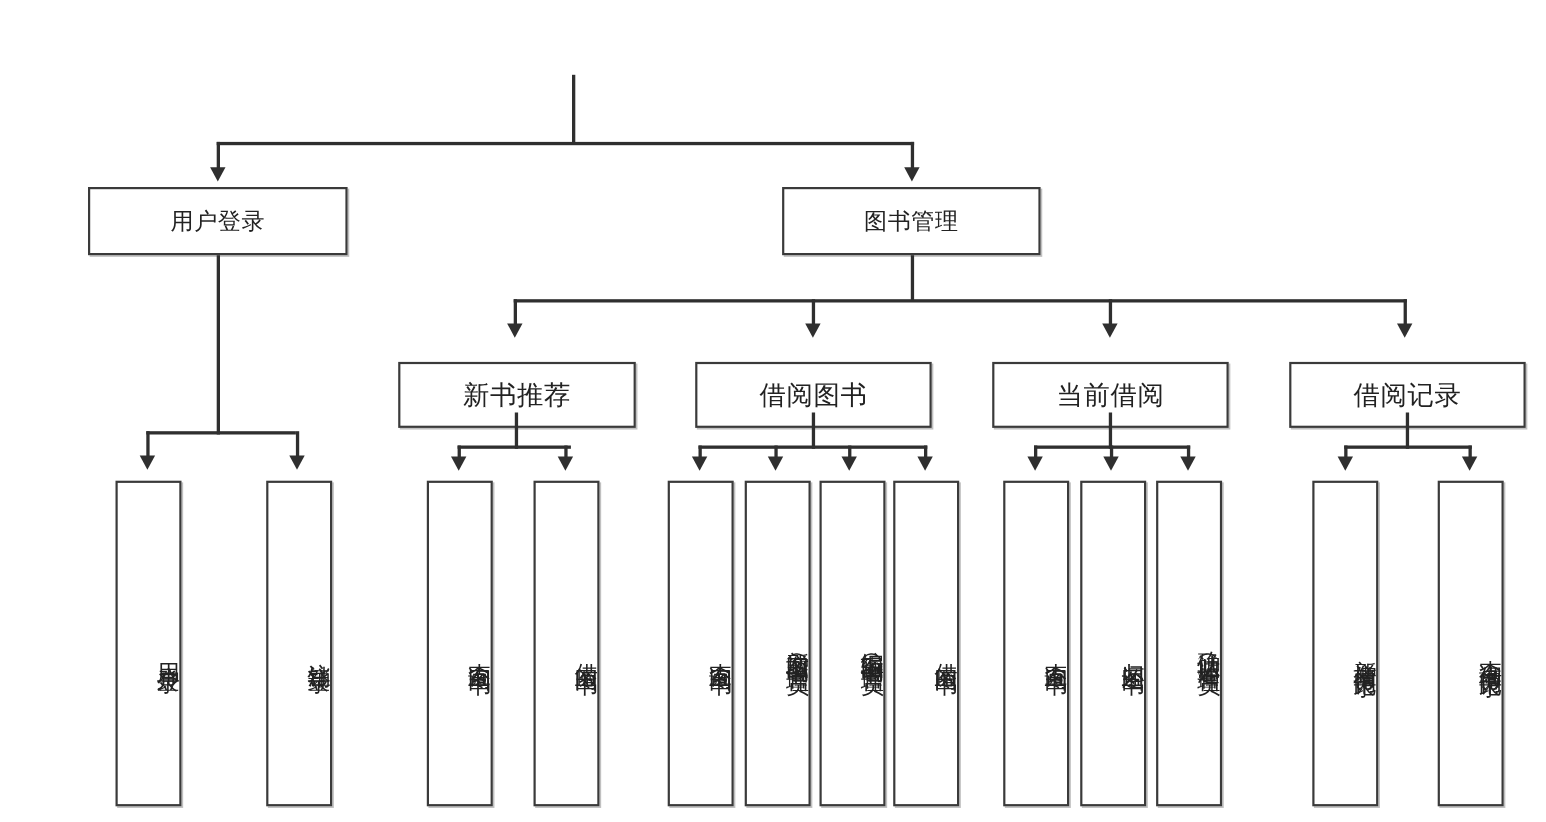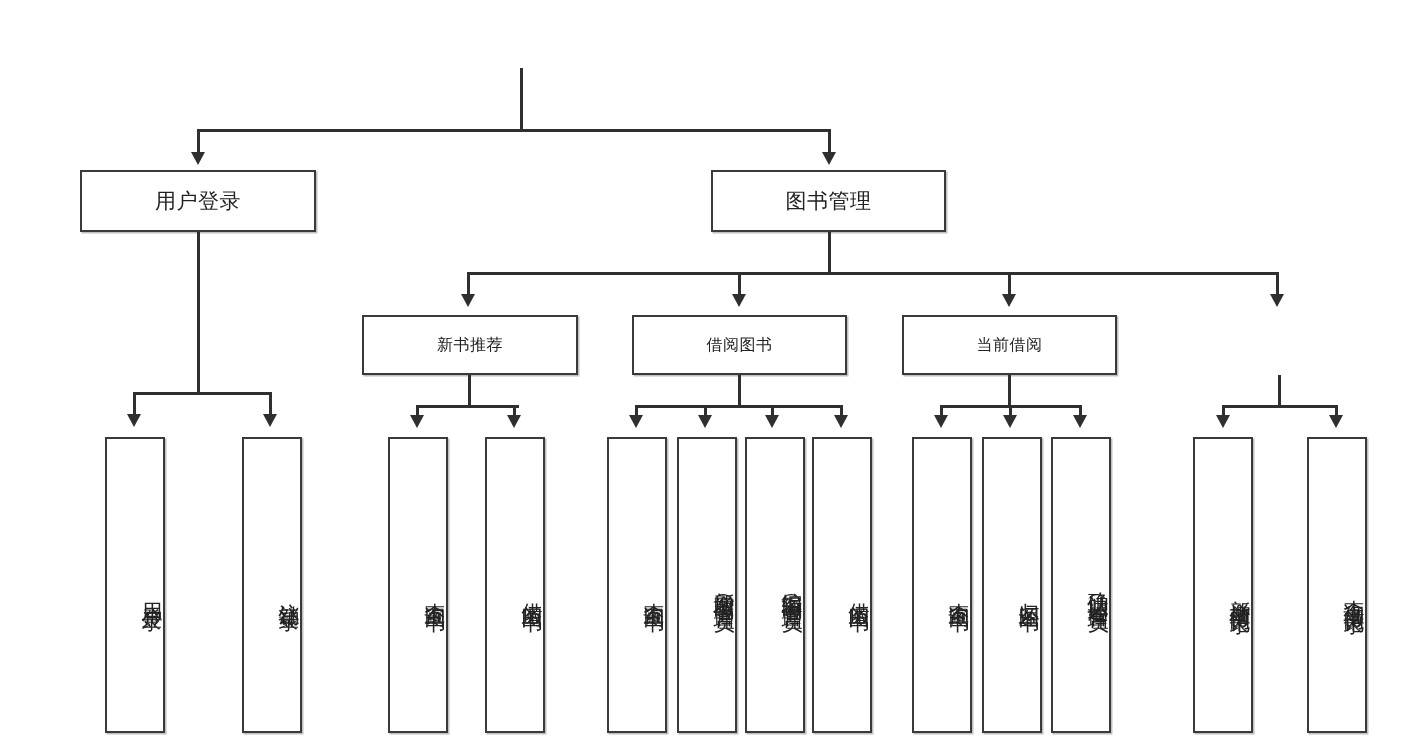--- a/index.html
+++ b/index.html
@@ -20,21 +20,21 @@
     border:2.5px solid #3a3a3a;
     box-shadow:1.5px 1.5px 0 rgba(140,140,140,0.55);
     display:flex;
     align-items:center;
     justify-content:center;
     color:#222222;
     letter-spacing:0.5px;
   }
   .node.root{ font-size:22px; }
   .node.lvl2{ font-size:21px; }
-  .node.lvl3{ font-size:16px; }
+  .node.lvl3{ font-size:24px;margin-top:14px; }
 
   
   .node.leaf{
     writing-mode:vertical-rl;
     text-orientation:upright;
     align-items:flex-start;
     justify-content:center;
     padding-top:14px;
     font-size:21px;
     line-height:1.05;
@@ -111,20 +111,23 @@
 
   <div class="node lvl3" style="left:362px;top:315px;width:216px;height:60px;">
     <span>新书推荐</span>
   </div>
   <div class="node lvl3" style="left:632px;top:315px;width:215px;height:60px;">
     <span>借阅图书</span>
   </div>
   <div class="node lvl3" style="left:902px;top:315px;width:215px;height:60px;">
     <span>当前借阅</span>
   </div>
+  <div class="node lvl3" style="left:1172px;top:315px;width:215px;height:60px;">
+    <span>借阅记录</span>
+  </div>
 
   <div class="vline" style="left:468px;top:375px;width:3px;height:33px;"></div>
   <div class="hline" style="left:416px;top:405px;width:103px;height:3px;"></div>
   <div class="vline" style="left:416px;top:405px;width:3px;height:12px;"></div>
   <div class="arrow" style="left:410px;top:415px;"></div>
   <div class="vline" style="left:513px;top:405px;width:3px;height:12px;"></div>
   <div class="arrow" style="left:507px;top:415px;"></div>
 
   <div class="vline" style="left:738px;top:375px;width:3px;height:33px;"></div>
   <div class="hline" style="left:635px;top:405px;width:208px;height:3px;"></div>

